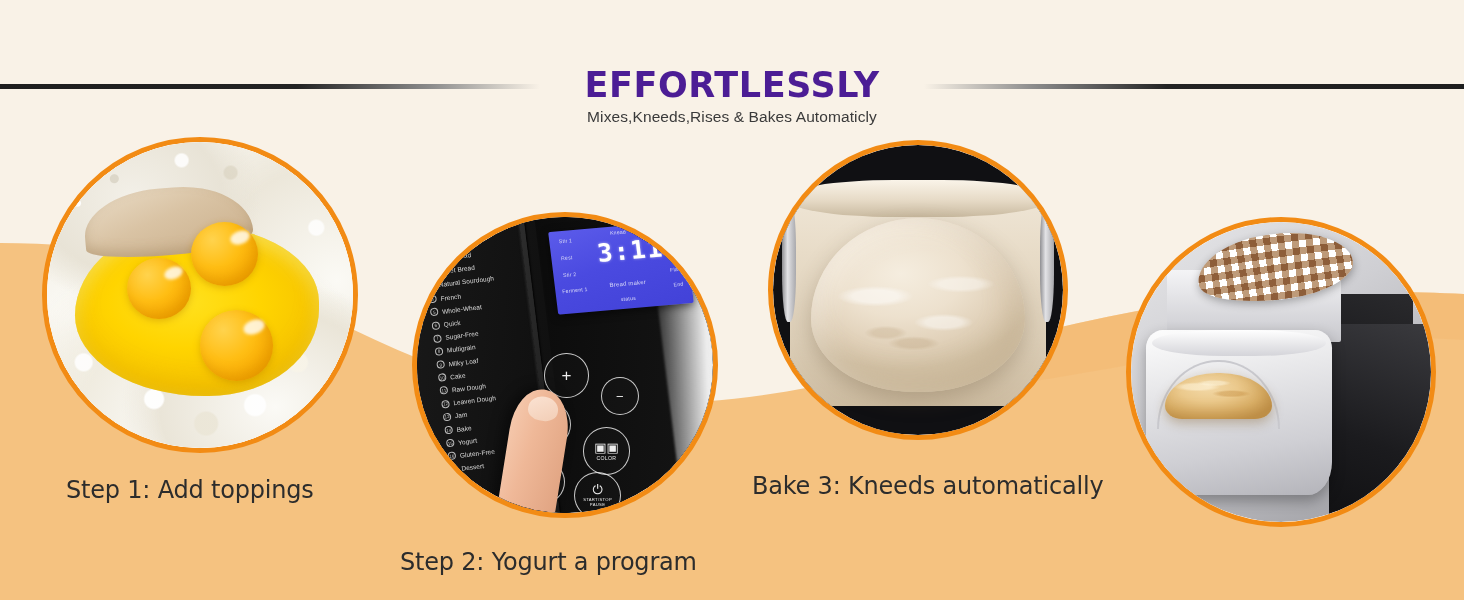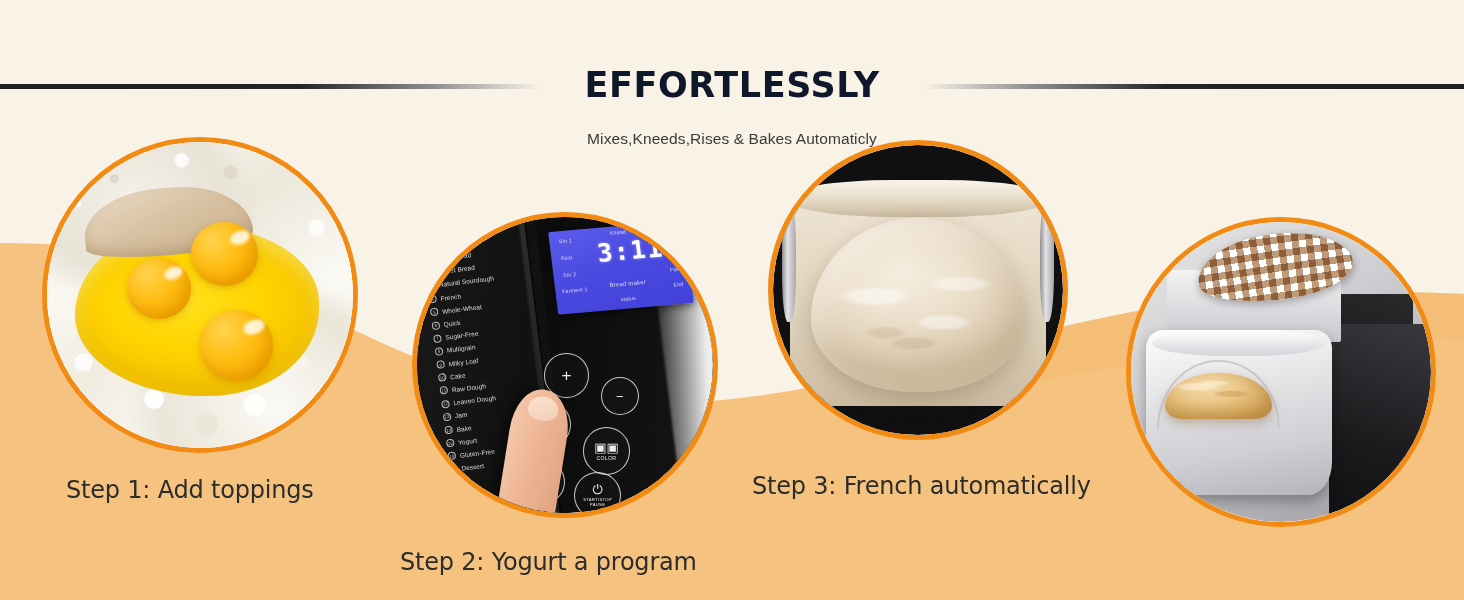--- a/index.html
+++ b/index.html
@@ -54,25 +54,25 @@
     left: 0; right: 0;
     top: 64px;
     text-align: center;
     z-index: 4;
   }
   .title {
     font-family: "DejaVu Sans", sans-serif;
     font-size: 35px;
     font-weight: 700;
     letter-spacing: 0.6px;
-    color: #0f172a;
+    color: #4c1d95;
     line-height: 42px;
   }
   .subtitle {
-    margin-top: 24px;
+    margin-top: 2px;
     font-family: "Liberation Sans", sans-serif;
     font-size: 15.5px;
     font-weight: 400;
     color: #3A3A3A;
     letter-spacing: 0.1px;
   }
 
   
   .circle {
     position: absolute;
@@ -521,21 +521,21 @@
       <div class="dough-bg"></div>
       <div class="pan-body"></div>
       <div class="pan-rim"></div>
       <div class="pan-handle-l"></div>
       <div class="pan-handle-r"></div>
       <div class="dough">
         <div class="dough-texture"></div>
       </div>
     </div>
   </div>
-  <div class="caption" style="left:752px; top:472px;">Step 3: French automatically</div>
+  <div class="caption" style="left:752px; top:472px;">Bake 3: Kneeds automatically</div>
 
   <div class="circle" style="left:1126px; top:217px; width:310px; height:310px;">
     <div class="circle-inner">
       <div class="bm-bg"></div>
       <div class="bm-dark-top"></div>
       <div class="bm-dark-right"></div>
       <div class="bm-lid"></div>
       <div class="bm-mitt"></div>
       <div class="bm-pan">
         <div class="bm-pan-rim"></div>

